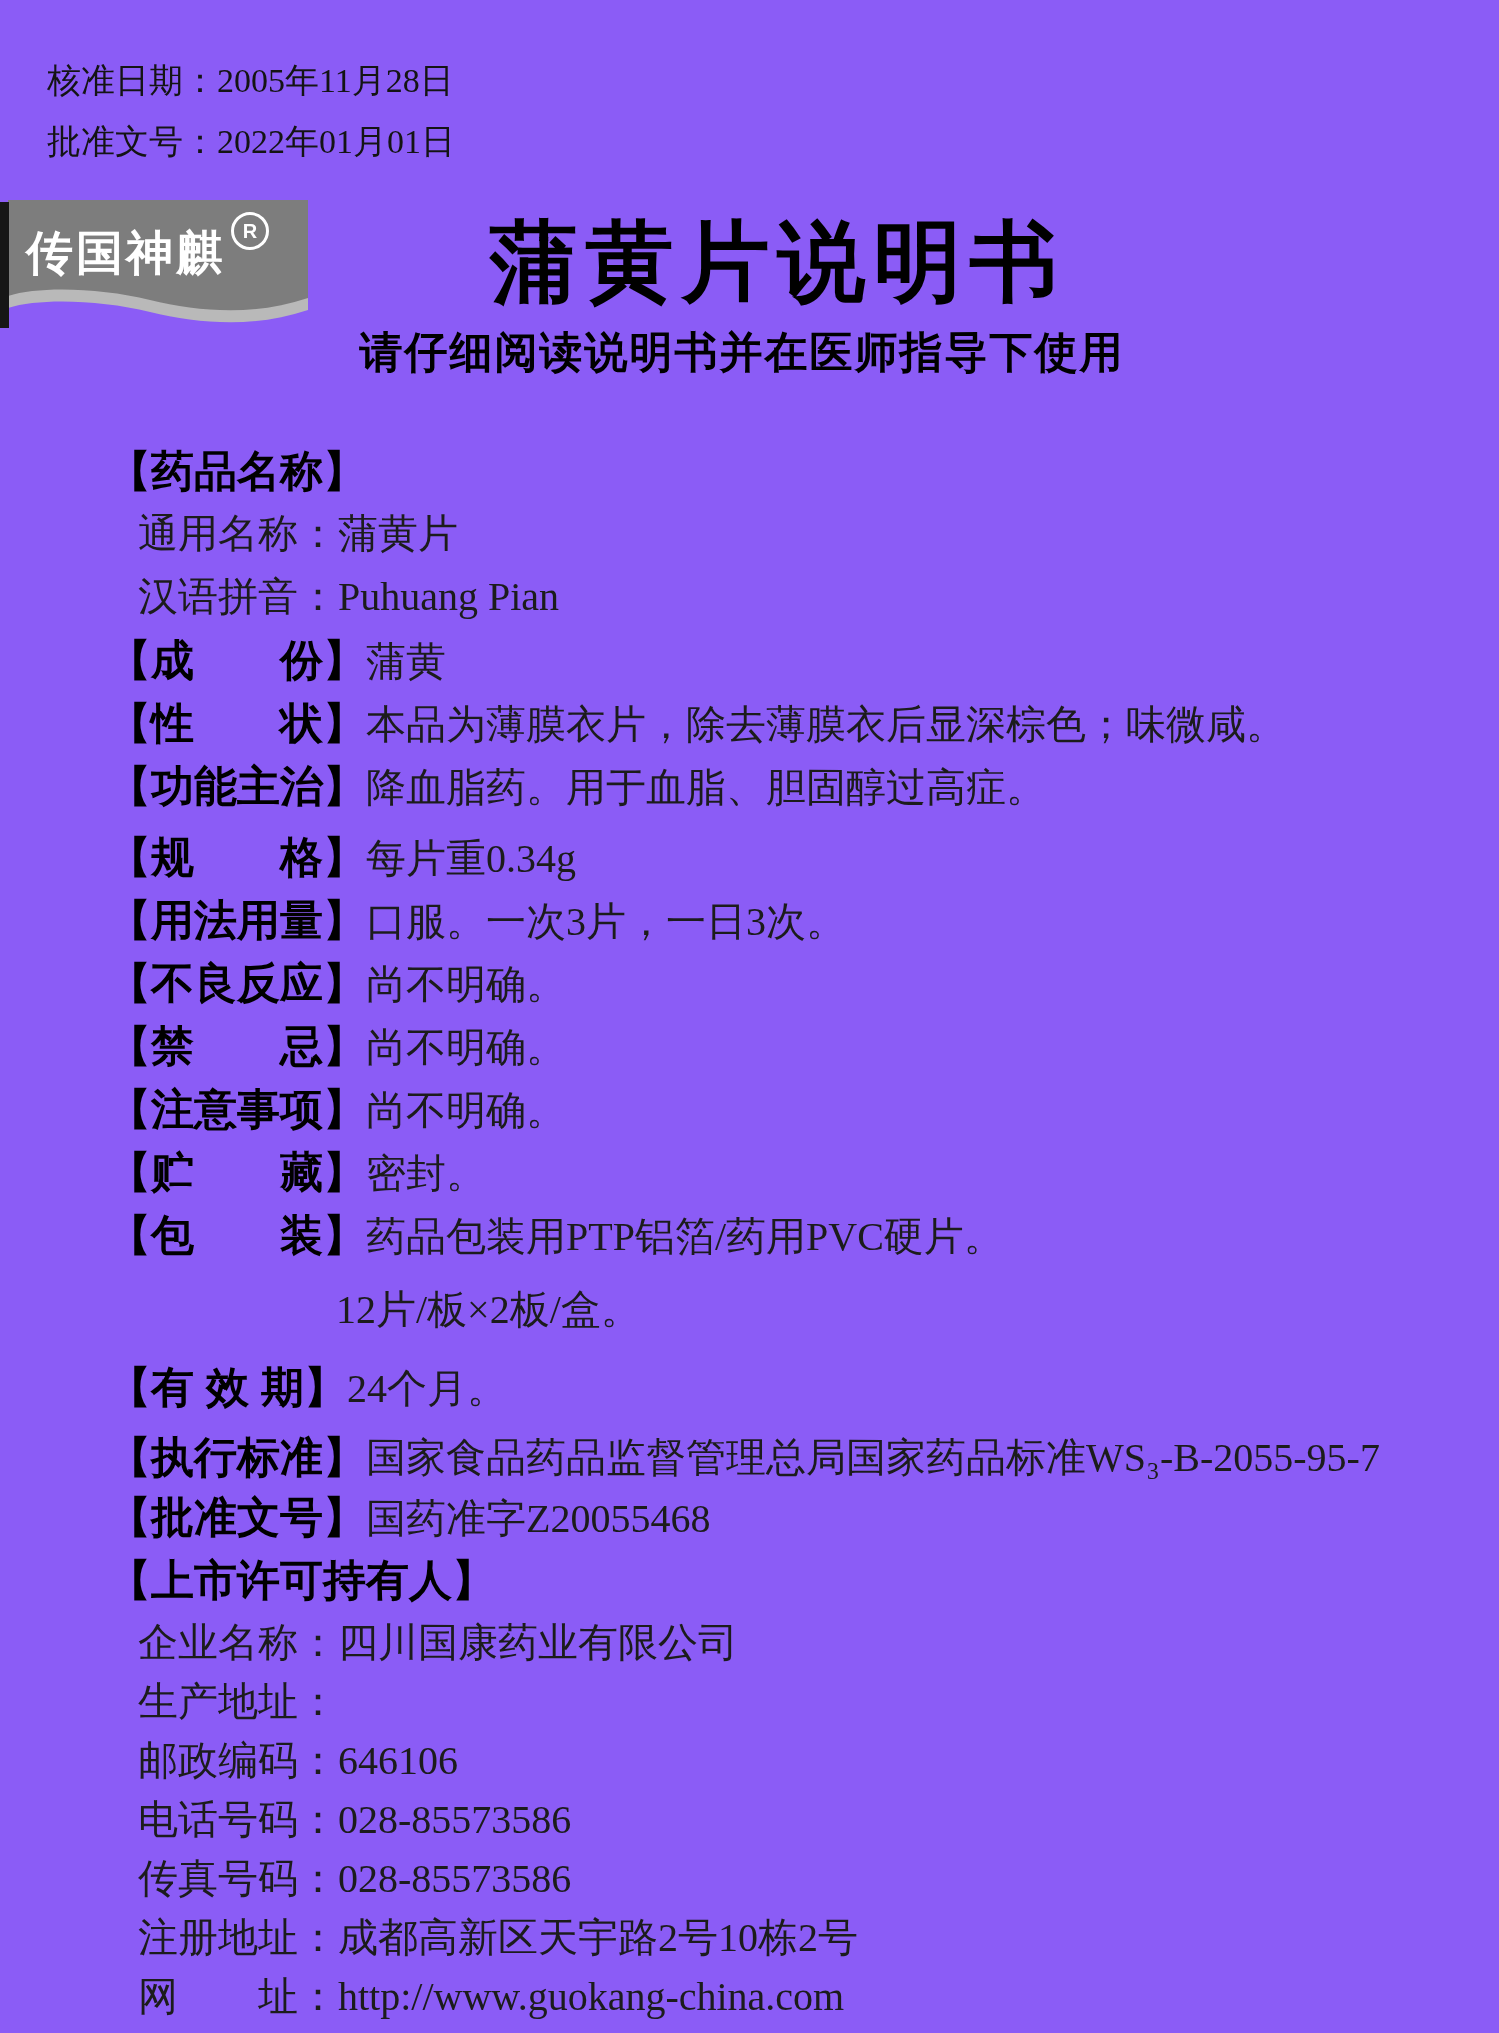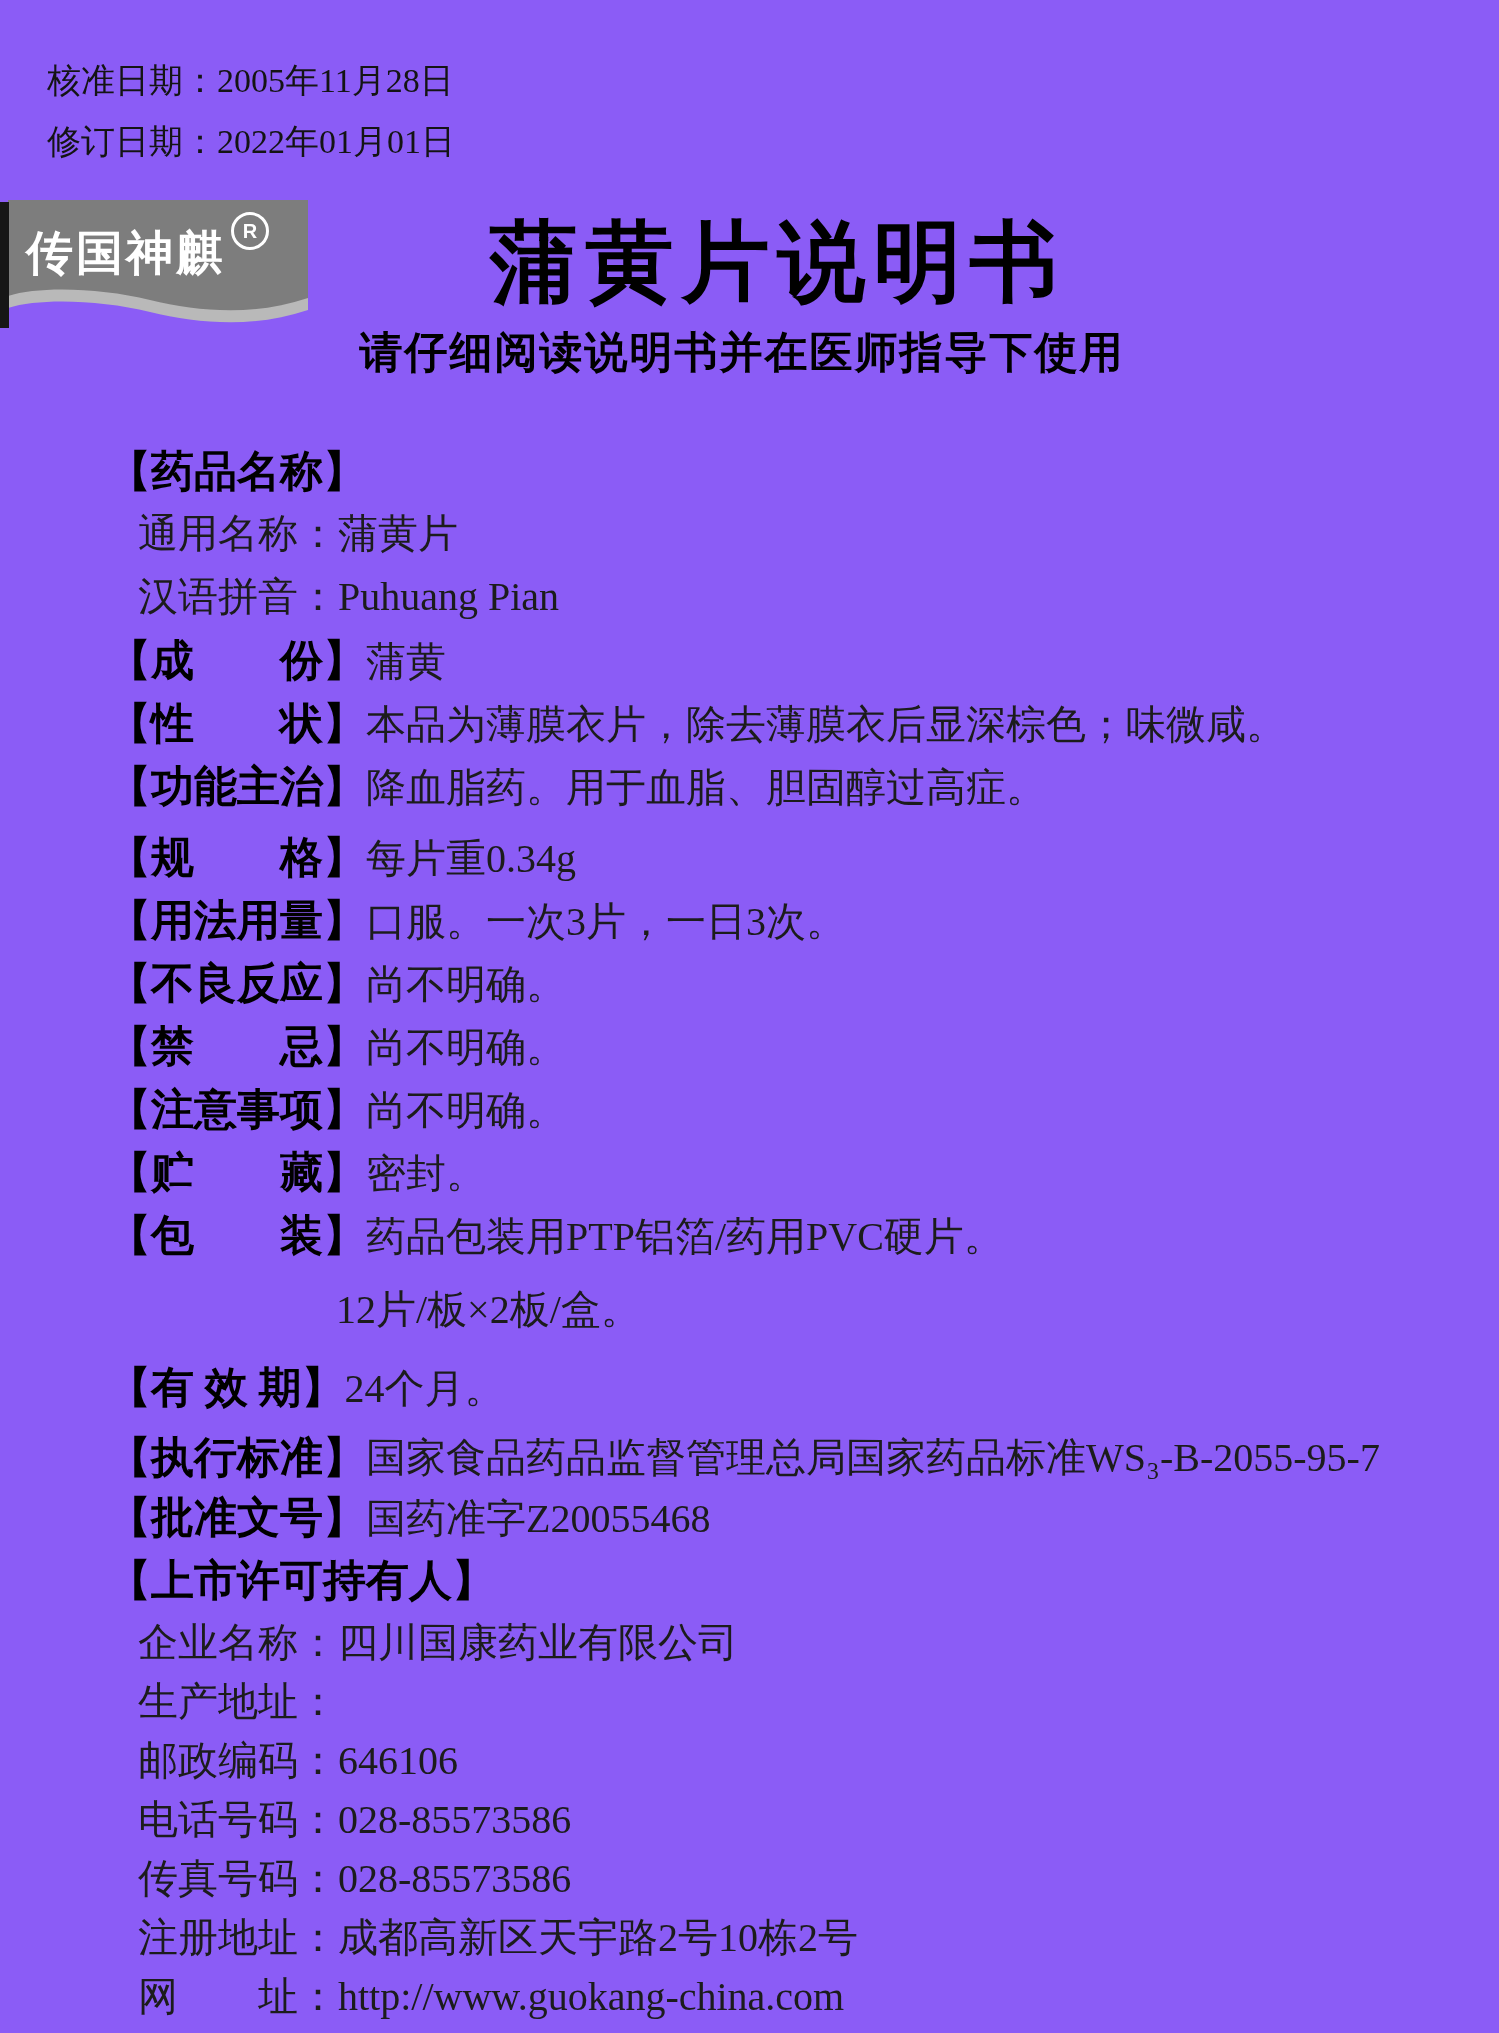--- a/index.html
+++ b/index.html
@@ -33,40 +33,40 @@
   .subtitle{
     position:absolute;left:12px;top:324px;width:1460px;text-align:center;
     font-family:"Liberation Sans","DejaVu Sans",sans-serif;font-weight:bold;
     font-size:43px;letter-spacing:2px;color:#000;white-space:pre;
   }
   
   .content{position:absolute;left:108px;top:443px;width:1370px;}
   .row{display:flex;align-items:baseline;height:63px;}
   .row.tight{height:59px;}
   .blabel{
-    font-family:Liberation Serif, serif;font-weight:bold;
+    font-family:Liberation Sans, sans-serif;font-weight:bold;
     font-size:43px;color:#000;white-space:pre;flex:0 0 auto;
   }
   .slabel{font-size:40px;white-space:pre;flex:0 0 auto;color:#1c1c1c;}
   .val{font-size:40px;white-space:pre;color:#1c1c1c;}
   .indent{padding-left:30px;}
   .cont{padding-left:228px;}
   .mt8{margin-top:8px;}
   .mt12{margin-top:12px;}
   .mt14{margin-top:14px;}
   .mt4{margin-top:4px;align-items:center;}
 </style>
 </head>
 <body>
 
 <div class="page">
 
   <div class="dates">
     <div class="dline">核准日期：2005年11月28日</div>
-    <div class="dline">修订日期：2022年01月01日</div>
+    <div class="dline">批准文号：2022年01月01日</div>
   </div>
 
   <div class="logo">
     <svg width="310" height="130" viewBox="0 0 310 130">
       <path d="M8 0 H308 V110 C 255 128, 200 124, 150 112 C 100 100, 40 98, 8 108 Z" fill="#b9b9b9"></path>
       <path d="M8 0 H308 V98 C 255 116, 200 112, 150 100 C 100 88, 40 86, 8 96 Z" fill="#7d7d7d"></path>
       <rect x="0" y="2" width="9" height="126" fill="#161616"></rect>
     </svg>
     <div class="logo-text">
       <span>传国神麒</span>

